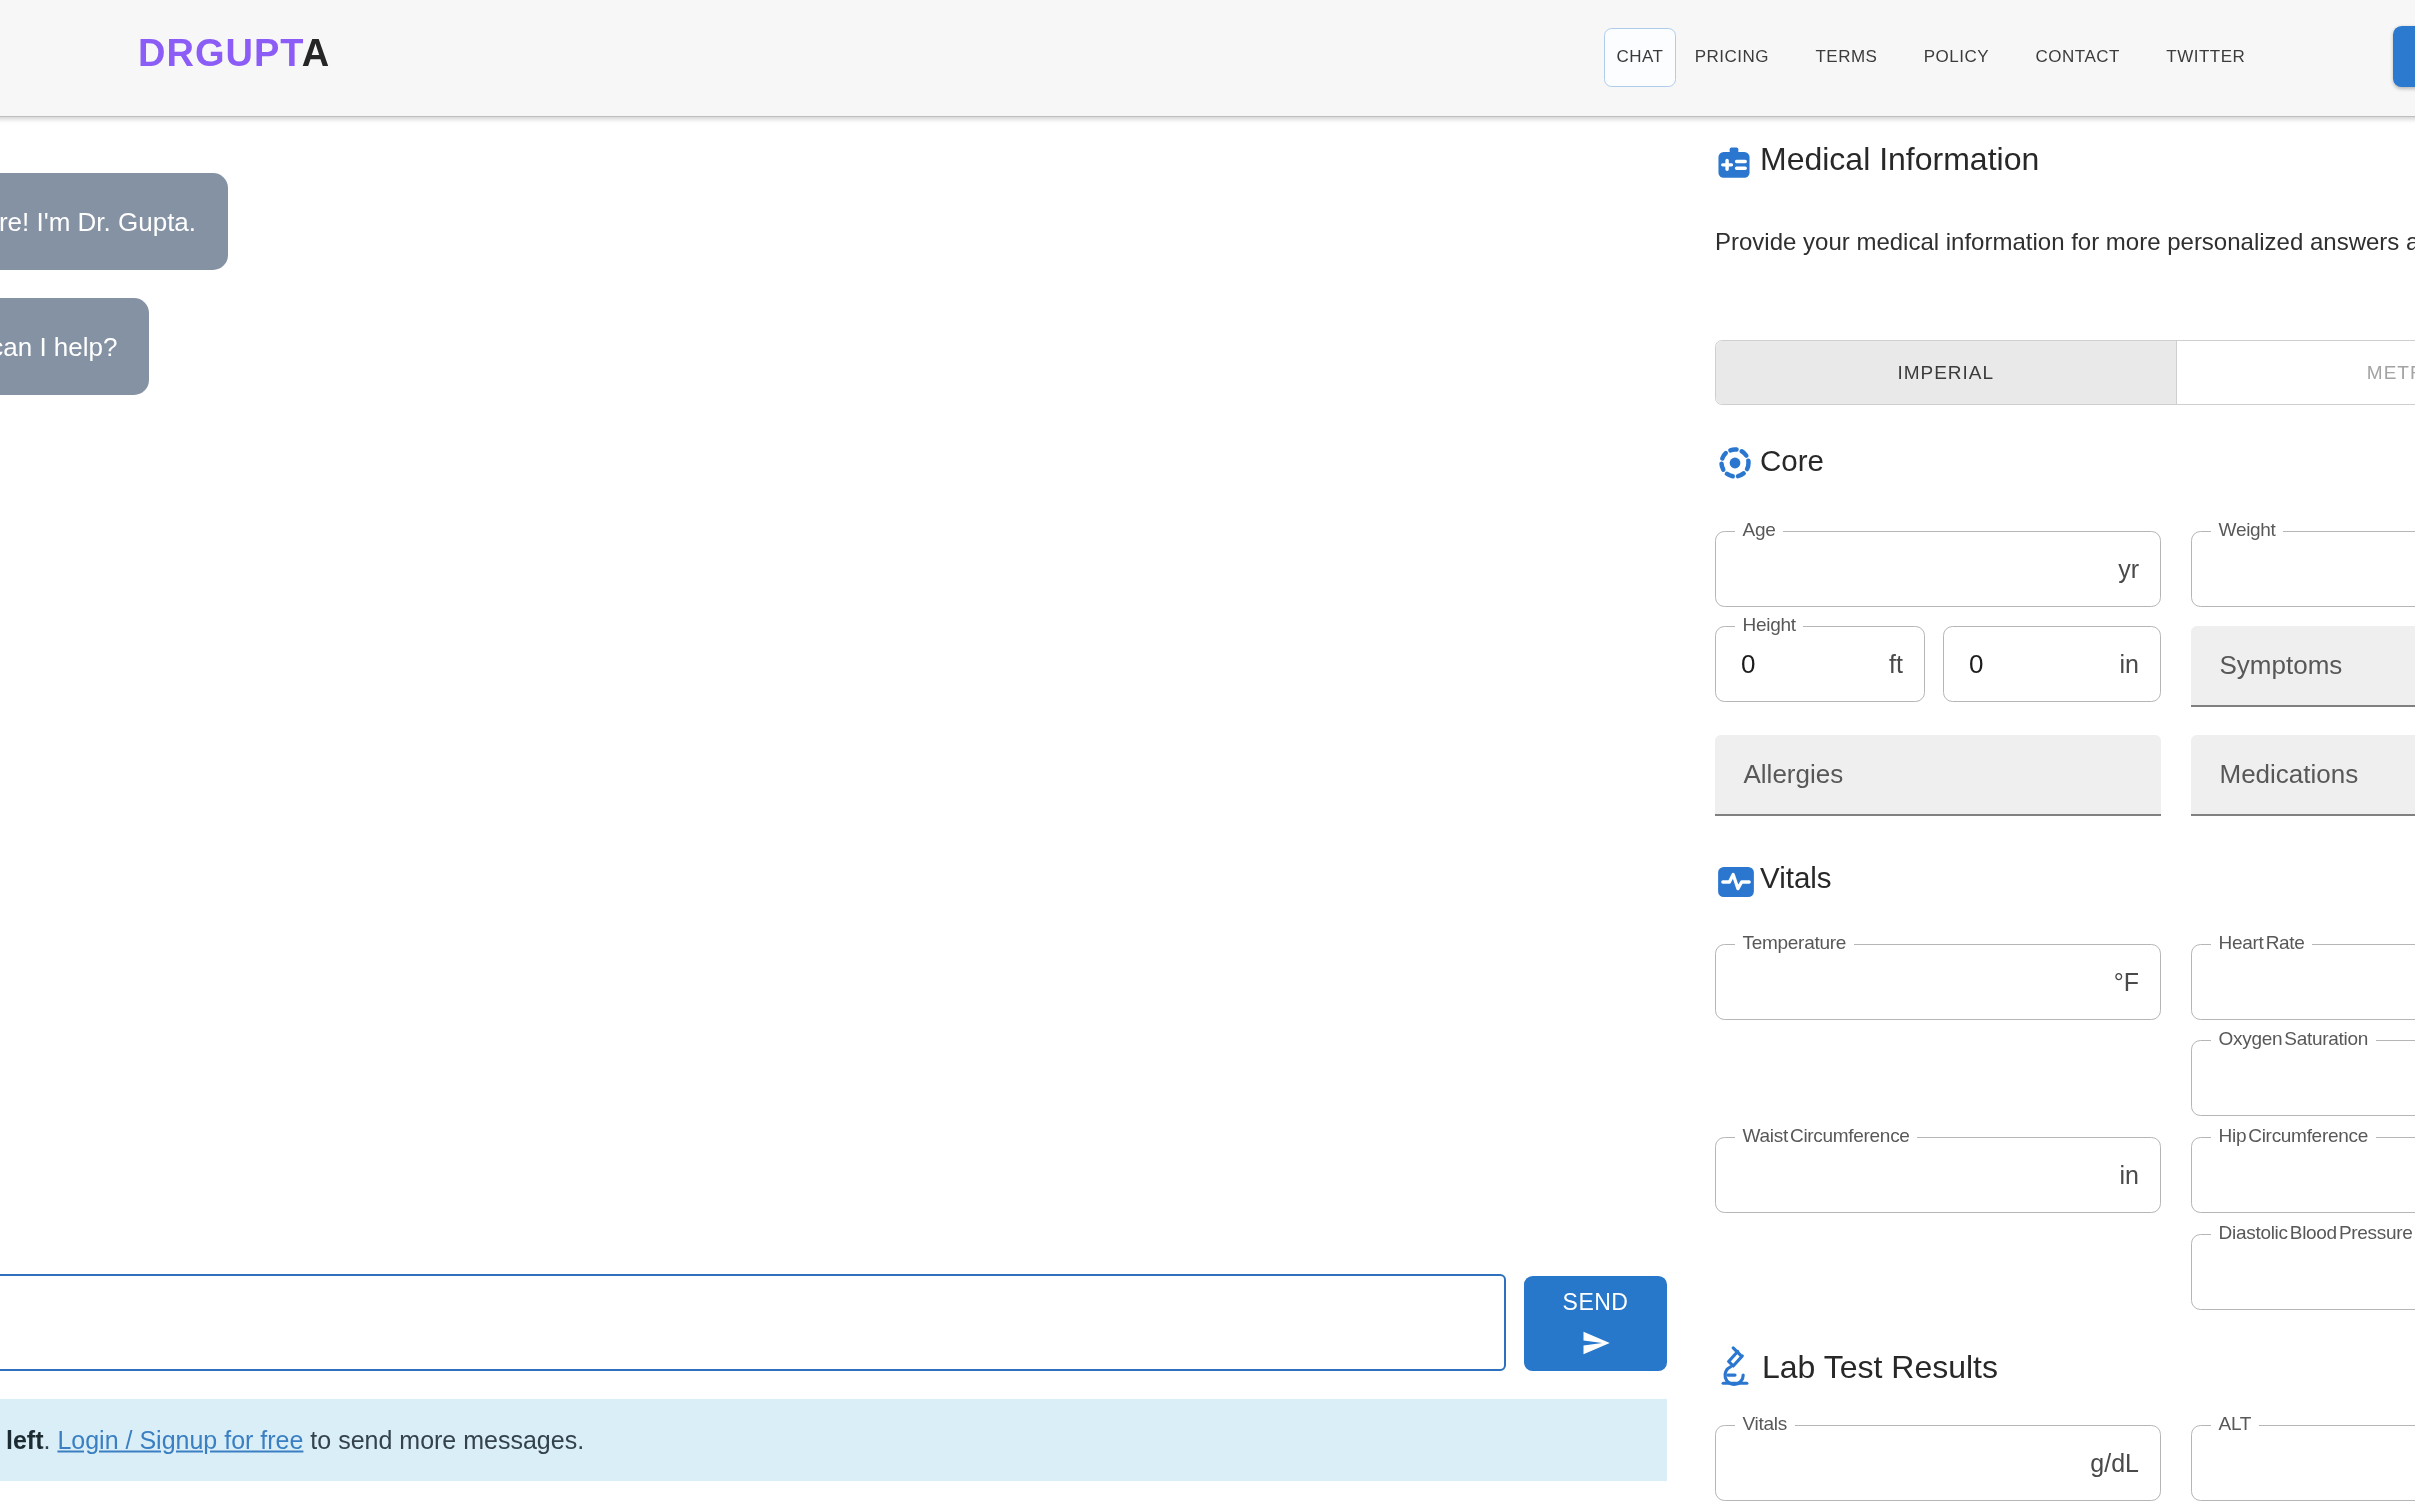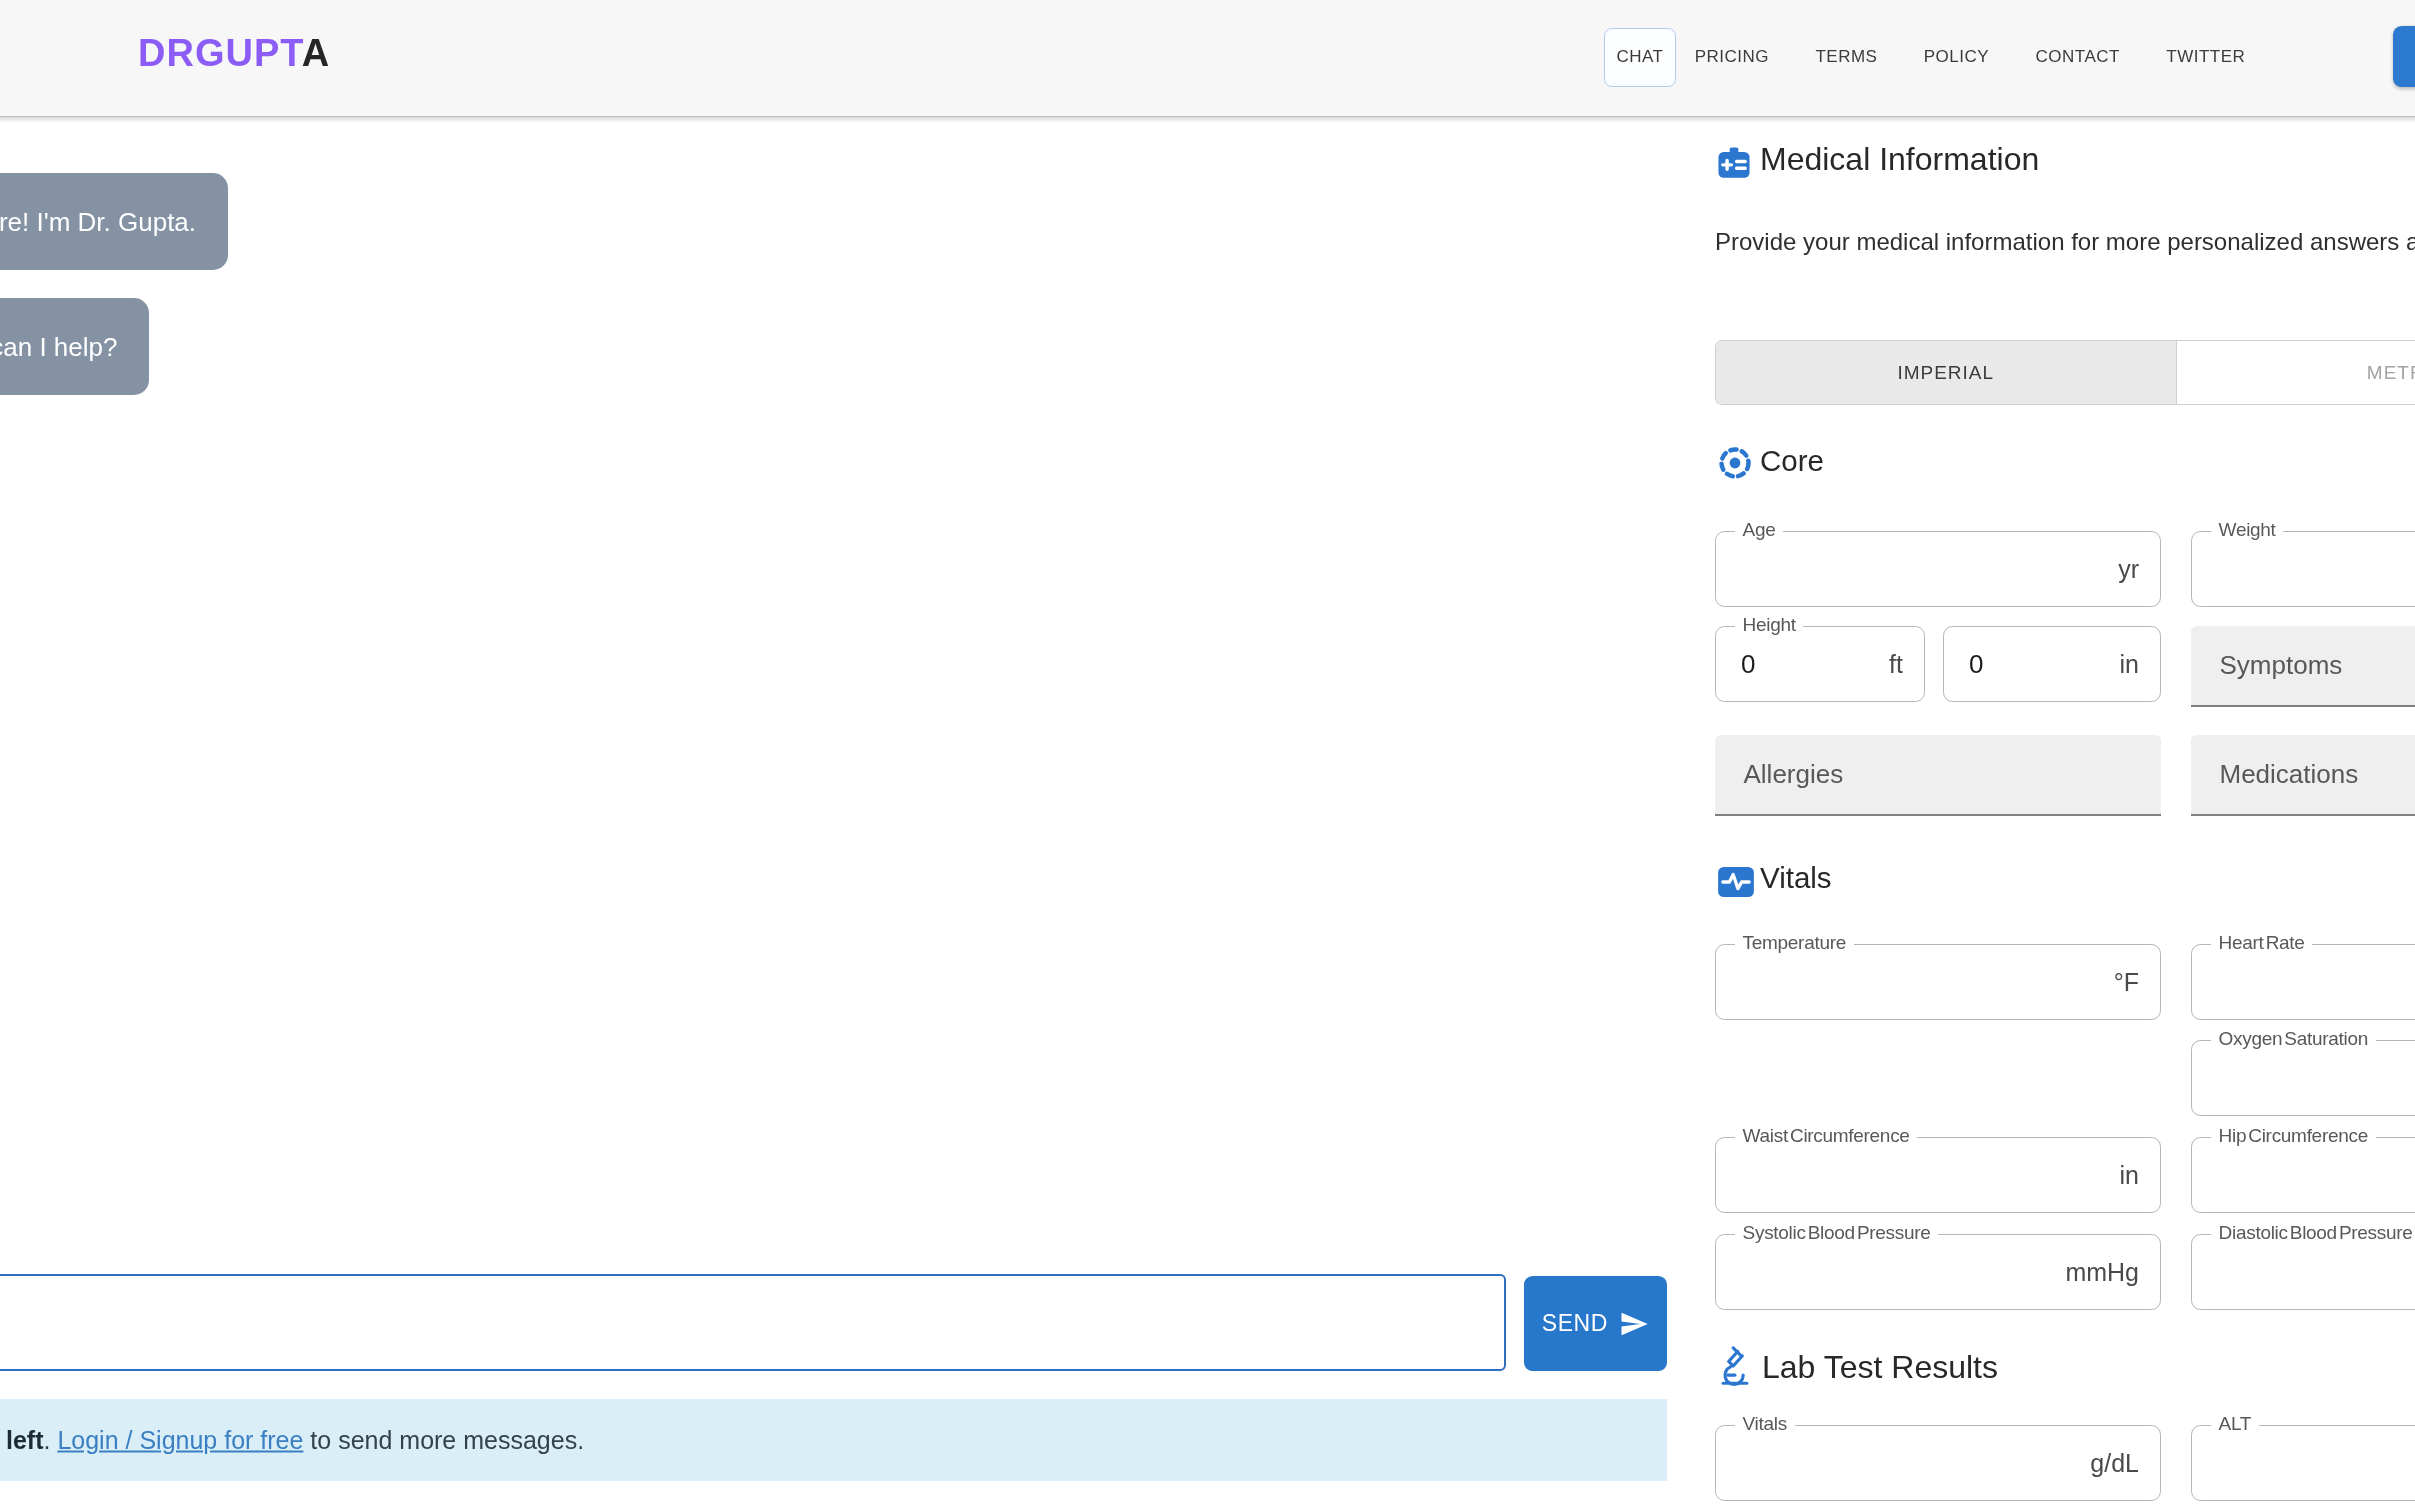--- a/index.html
+++ b/index.html
@@ -31,21 +31,21 @@
     padding:28.5px 32px; border-radius:15px; white-space:nowrap; }
   .bubble1 { left:165px; top:173px; }
   .bubble2 { left:165px; top:298px; }
 
   .chat-input { position:absolute; left:133px; top:1274px; width:1639px; height:97px;
     border:2.9px solid #2e6fbe; border-radius:5.7px; background:#fff; resize:none; outline:none;
     font-size:25px; color:#222; padding:17px 23px; font-family:inherit; }
   .send-btn { position:absolute; left:1790px; top:1276px; width:143px; height:95px;
     background:#2777ca; border:none; border-radius:8.6px; color:#fff; font-size:23px;
     letter-spacing:0.5px; display:flex; align-items:center; justify-content:center; gap:11.4px;
-    cursor:pointer; }
+    cursor:pointer;flex-direction:column; }
 
   .banner { position:absolute; left:114px; top:1399px; width:1819px; height:82px; background:#daeef8; }
   .banner-text { position:absolute; left:158px; top:50%; transform:translateY(-50%);
     font-size:25px; color:#33424d; white-space:nowrap; }
   .banner-text .bb { font-weight:bold; color:#1d2b33; }
   .banner-text a { color:#3a7fc1; text-decoration:underline; cursor:pointer; }
 
   
   .sec-icon { position:absolute; }
   .panel-title { position:absolute; left:2026px; top:141px; font-size:32px; font-weight:500; color:#282828; }
@@ -194,24 +194,20 @@
   </div>
 
   <div class="ofield col1" style="top:1137px;">
     <span class="olabel">Waist Circumference</span>
     <span class="ounit">in</span>
   </div>
   <div class="ofield col2" style="top:1137px;">
     <span class="olabel">Hip Circumference</span>
   </div>
 
-  <div class="ofield col1" style="top:1234px;">
-    <span class="olabel">Systolic Blood Pressure</span>
-    <span class="ounit">mmHg</span>
-  </div>
   <div class="ofield col2" style="top:1234px;">
     <span class="olabel">Diastolic Blood Pressure</span>
   </div>
 
   <span class="sec-icon" style="left:1981px; top:1343px;">
     <svg width="40" height="46" viewBox="0 0 44 48" fill="none" stroke="#2b77cf" stroke-width="3.5" stroke-linecap="round" stroke-linejoin="round">
       <path d="M20 4 l8 8"></path>
       <path d="M25 8 L15 19 l5 5 L30 13"></path>
       <path d="M17 25 a10 10 0 1 0 14 9"></path>
       <path d="M9 43 h26"></path>

